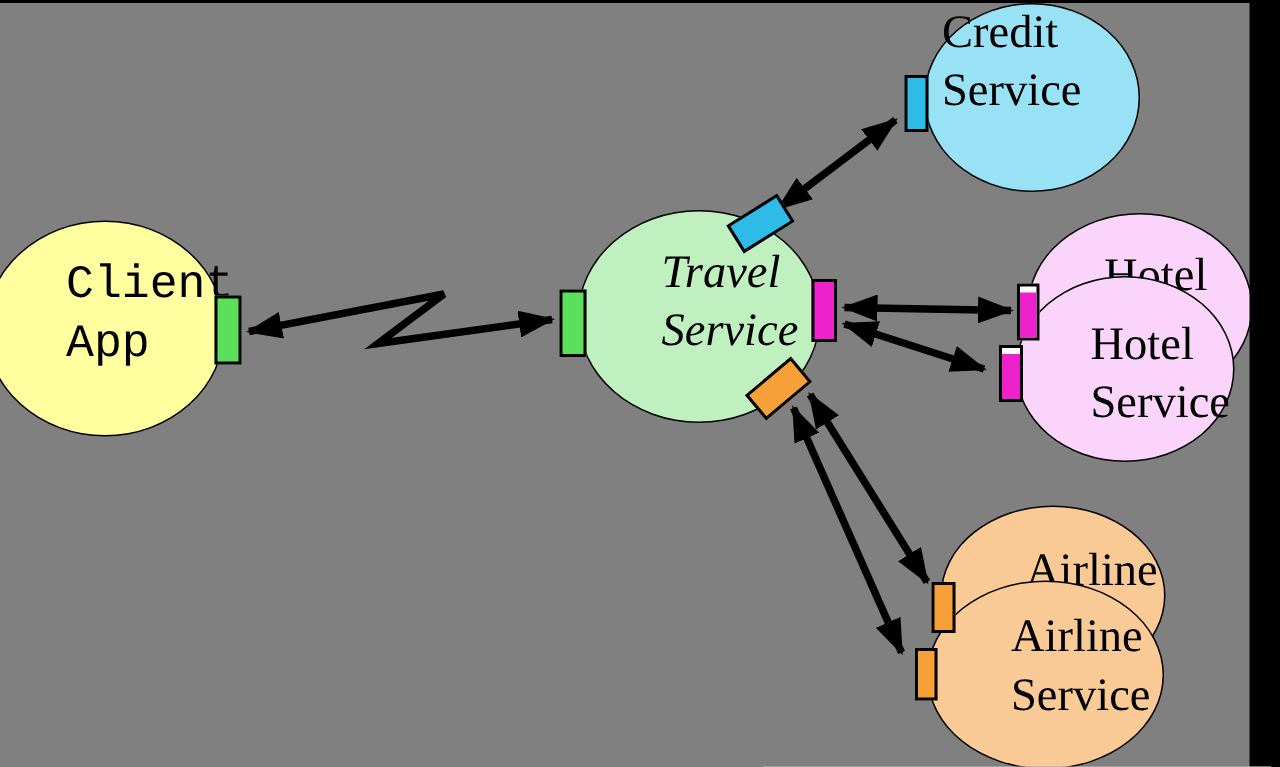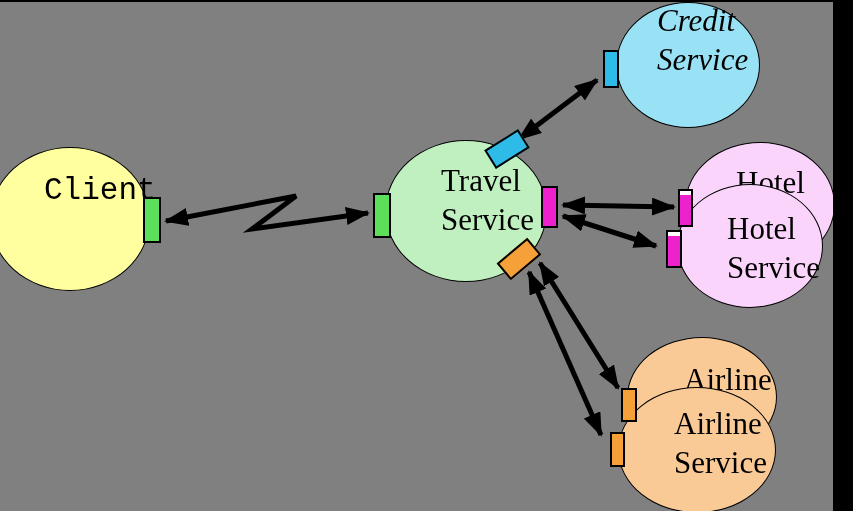--- a/index.html
+++ b/index.html
@@ -48,30 +48,31 @@
   }
 </style>
 </head>
 <body>
 
 <div id="canvas" style="background: rgb(128, 128, 128);">
 
   <div class="node" style="left: -10px; top: 147px; width: 160px; height: 144px; background: rgb(255, 255, 160);"></div>
   <div class="label" style="left:44px; top:171px;font-family:Liberation Mono, monospace;">
     <div>Client</div>
+    <div>App</div>
   </div>
 
   <div class="node" style="left: 385px; top: 140px; width: 162px; height: 142px; background: rgb(192, 240, 192);"></div>
-  <div class="label" style="left:441px; top:161px;">
+  <div class="label" style="left:441px; top:161px;font-style:italic;">
     <div>Travel</div>
     <div>Service</div>
   </div>
 
   <div class="node" style="left: 616px; top: 2px; width: 144px; height: 126px; background: rgb(153, 226, 245);"></div>
-  <div class="label" style="left:657px; top:1px;font-style:italic;">
+  <div class="label" style="left:628px; top:1px;">
     <div>Credit</div>
     <div>Service</div>
   </div>
 
   <div class="node" style="left: 685px; top: 142px; width: 150px; height: 126px; background: rgb(250, 212, 250);"></div>
   <div class="label" style="left:736px; top:163px;">
     <div>Hotel</div>
   </div>
 
   <div class="node" style="left: 677px; top: 184px; width: 146px; height: 124px; background: rgb(250, 212, 250);"></div>

